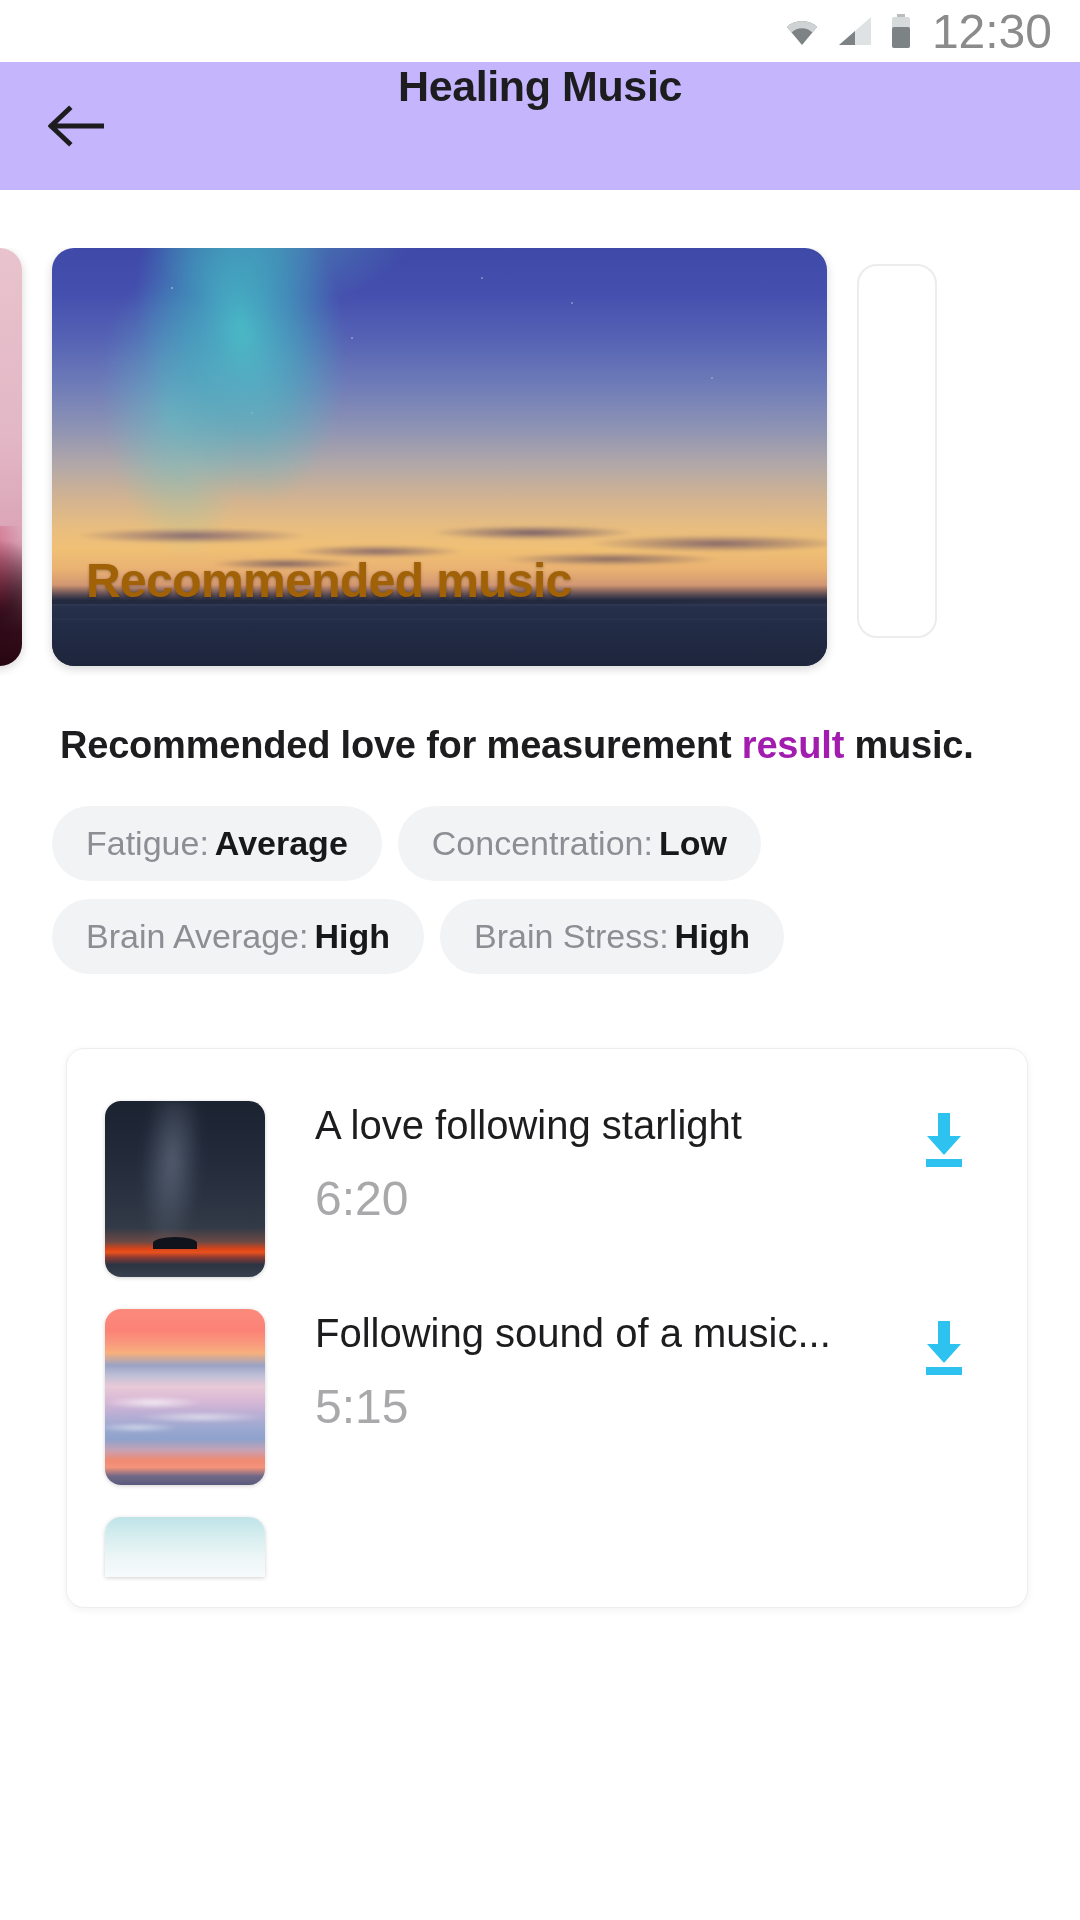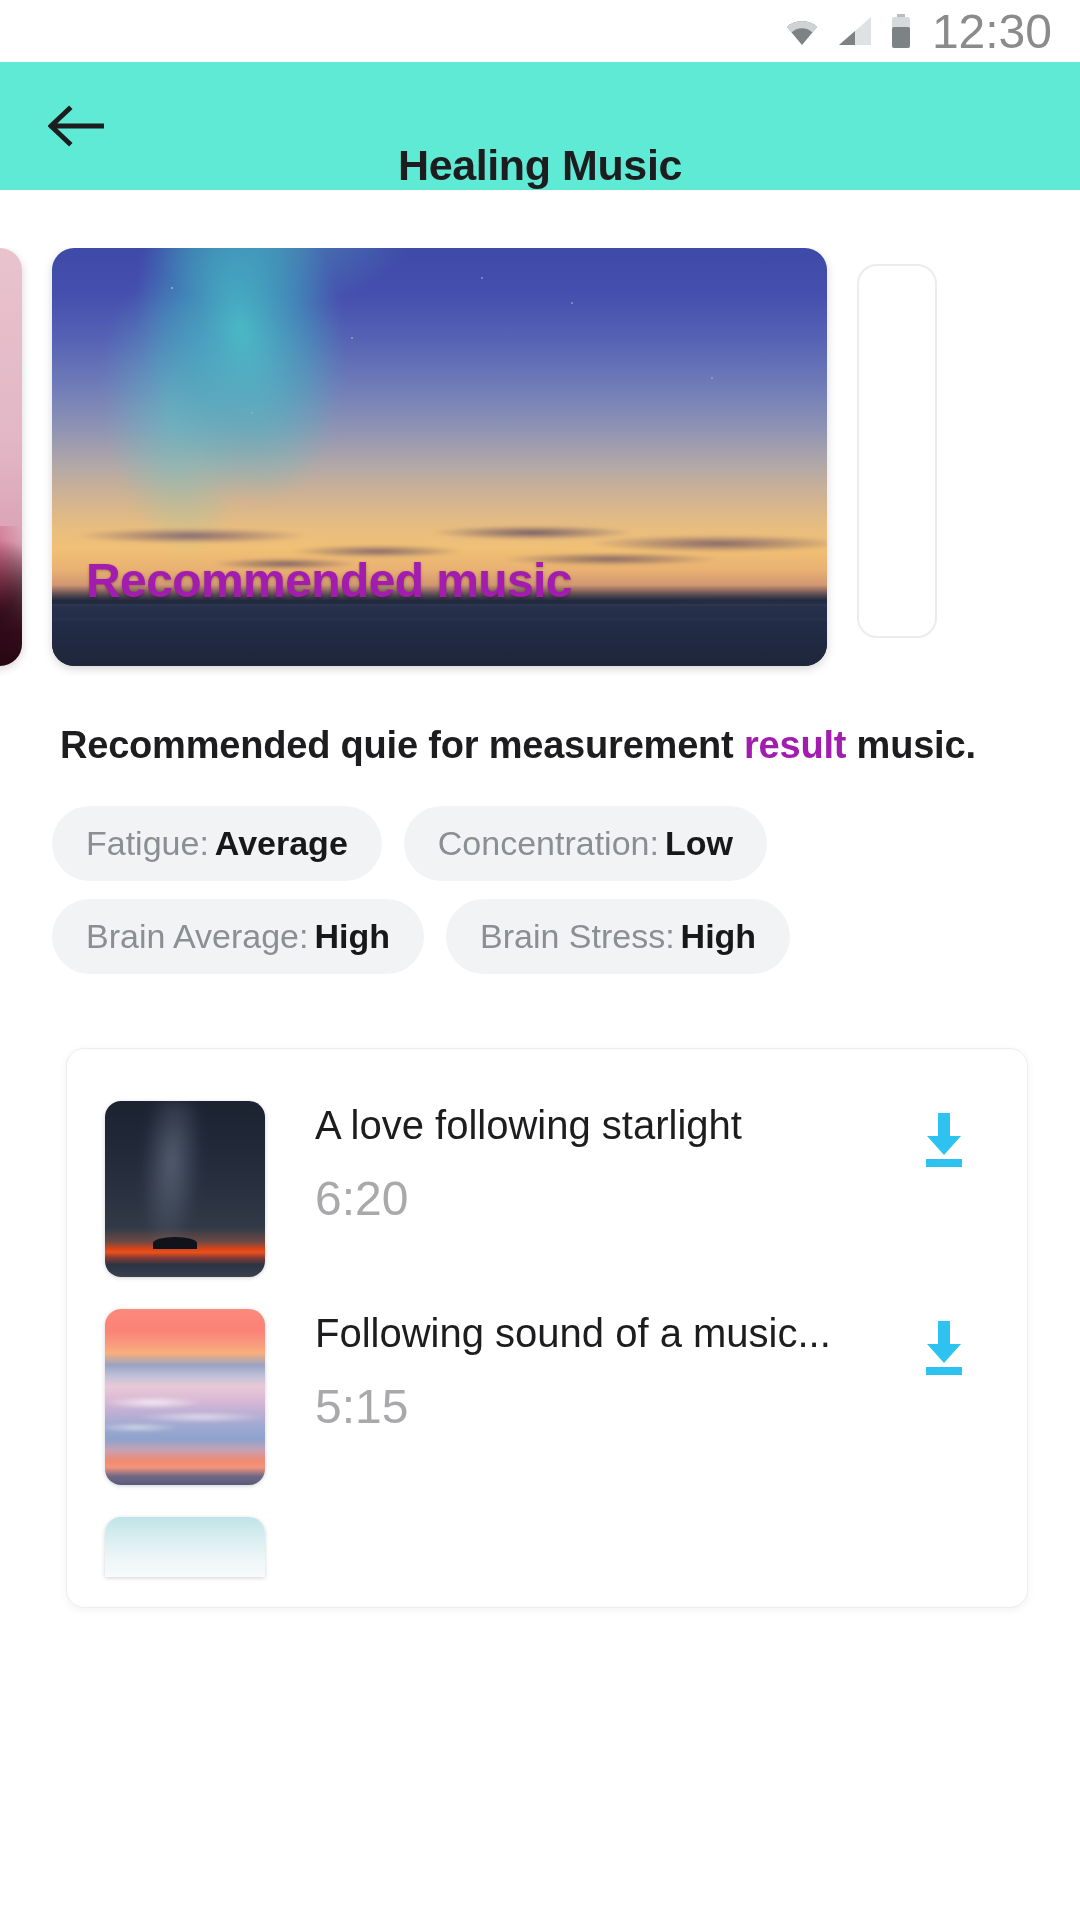--- a/index.html
+++ b/index.html
@@ -39,22 +39,22 @@
     margin-left: 20px;
     letter-spacing: 0px;
     font-family: "Liberation Sans", sans-serif;
   }
 
   
   .app-bar {
     height: 128px;
     position: relative;
     display: flex;
-    align-items: flex-end;
-    background: #5eead4;
+    align-items: flex-start;
+    background: #c4b5fd;
   }
   .back-button {
     position: absolute;
     left: 36px;
     top: 50%;
     transform: translateY(-50%);
     width: 80px;
     height: 80px;
     display: flex;
     align-items: center;
@@ -184,21 +184,21 @@
   .water-streaks {
     position:absolute; inset:0;
     background:
       linear-gradient(180deg, rgba(255,255,255,0.04) 0px, rgba(255,255,255,0) 3px),
       linear-gradient(180deg, transparent 14px, rgba(255,255,255,0.03) 15px, transparent 17px);
   }
   .banner-caption {
     position: absolute;
     left: 34px;
     bottom: 58px;
-    color: #a21caf;
+    color: #a16207;
     font-size: 48px;
     font-weight: bold;
     letter-spacing: -0.6px;
     text-shadow: 0 1px 3px rgba(0,0,0,0.3);
   }
 
   
   .description {
     margin: 44px 50px 0 60px;
     font-size: 38px;
@@ -207,21 +207,21 @@
     line-height: 1.32;
     letter-spacing: -0.2px;
   }
   .description .accent { color: #a21caf; }
 
   
   .chips {
     margin: 36px 0 0 52px;
     display: flex;
     flex-wrap: wrap;
-    gap: 18px 22px;
+    gap: 18px 16px;
     max-width: 790px;
   }
   .chip {
     background: #f2f3f5;
     border-radius: 44px;
     padding: 18px 34px;
     font-size: 34px;
     color: #8b8e93;
     white-space: nowrap;
     cursor: pointer;
@@ -378,21 +378,21 @@
         <div class="water-streaks"></div>
       </div>
       <div class="banner-caption">Recommended music</div>
     </div>
 
     <div class="banner-card card-next"></div>
   </div>
 </div>
 
 <div class="description">
-  <span> Recommended quie for measurement </span><span class="accent">result</span><span> music.</span>
+  <span> Recommended love for measurement </span><span class="accent">result</span><span> music.</span>
 </div>
 
 <div class="chips">
   <div class="chip">
     <span>Fatigue:</span><b>Average</b>
   </div>
   <div class="chip">
     <span>Concentration:</span><b>Low</b>
   </div>
   <div class="chip">

